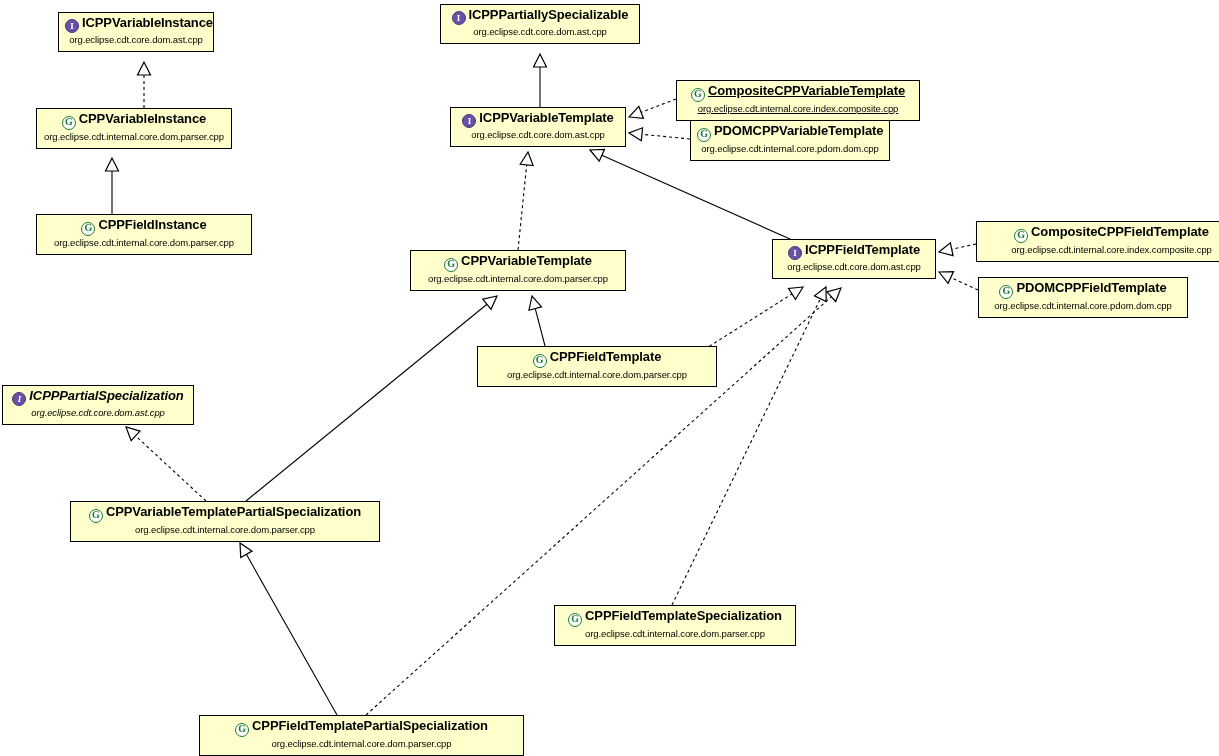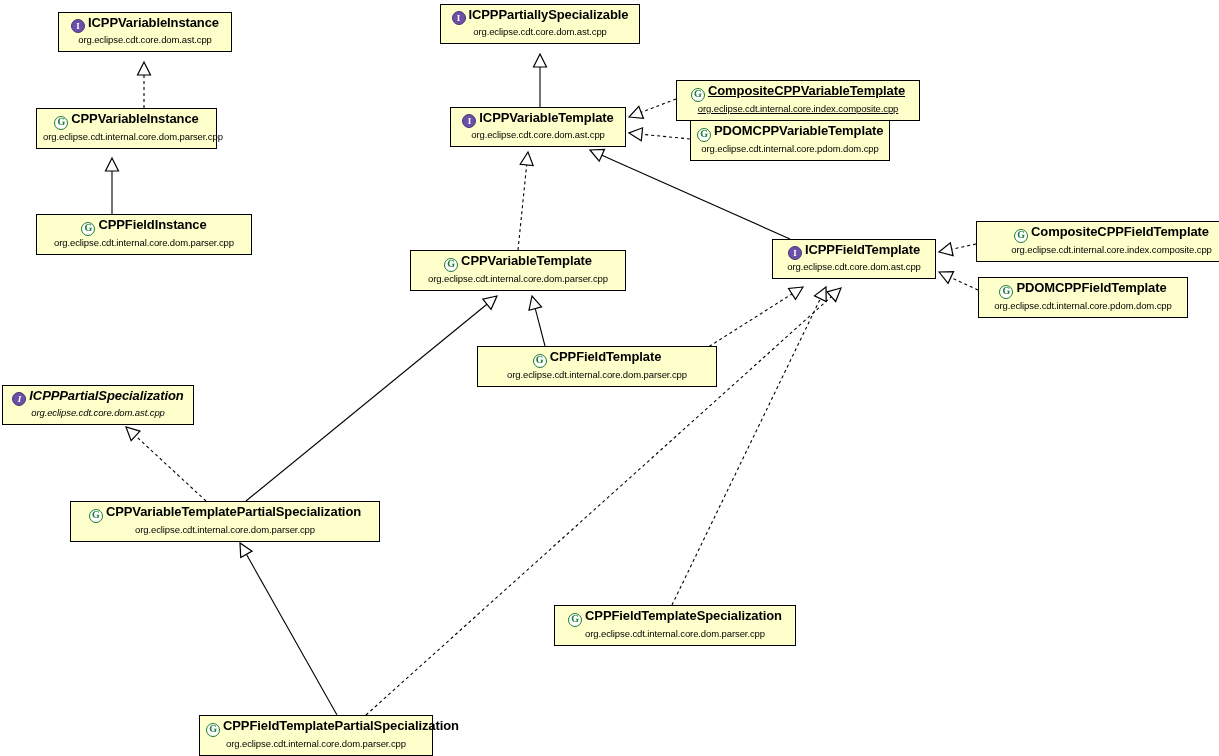--- a/index.html
+++ b/index.html
@@ -141,25 +141,25 @@
       <g>
         <polyline points="337,715 246.38589482830616,554.3234423759656" fill="none" stroke="#000000" stroke-width="1.1"></polyline>
         <polygon points="240,543 240.7241736403234,557.5163897901186 252.04761601628894,551.1304949618125" fill="#ffffff" stroke="#000000" stroke-width="1.2" stroke-linejoin="miter"></polygon>
       </g>
       <g>
         <polyline points="366,715 831.3321174878297,296.6909175425194" fill="none" stroke="#000000" stroke-width="1.1" stroke-dasharray="3,3"></polyline>
         <polygon points="841,288 826.98665871657,291.85697628643425 835.6775762590894,301.52485879860455" fill="#ffffff" stroke="#000000" stroke-width="1.2" stroke-linejoin="miter"></polygon>
       </g>
     </svg>
   <div id="nodes-layer">
-      <div class="node" style="left: 58px; top: 12px; width: 174px;">
+      <div class="node" style="left: 58px; top: 12px; width: 156px;">
         <span class="node-title"><span class="stereo iface">I</span><span>ICPPVariableInstance</span></span>
         <span class="node-pkg">org.eclipse.cdt.core.dom.ast.cpp</span>
       </div>
-      <div class="node" style="left: 36px; top: 108px; width: 181px;">
+      <div class="node" style="left: 36px; top: 108px; width: 196px;">
         <span class="node-title"><span class="stereo cls">G</span><span>CPPVariableInstance</span></span>
         <span class="node-pkg">org.eclipse.cdt.internal.core.dom.parser.cpp</span>
       </div>
       <div class="node" style="left: 36px; top: 214px; width: 216px;">
         <span class="node-title"><span class="stereo cls">G</span><span>CPPFieldInstance</span></span>
         <span class="node-pkg">org.eclipse.cdt.internal.core.dom.parser.cpp</span>
       </div>
       <div class="node" style="left: 440px; top: 4px; width: 200px;">
         <span class="node-title"><span class="stereo iface">I</span><span>ICPPPartiallySpecializable</span></span>
         <span class="node-pkg">org.eclipse.cdt.core.dom.ast.cpp</span>
@@ -201,18 +201,18 @@
         <span class="node-pkg">org.eclipse.cdt.core.dom.ast.cpp</span>
       </div>
       <div class="node" style="left: 70px; top: 501px; width: 310px;">
         <span class="node-title"><span class="stereo cls">G</span><span>CPPVariableTemplatePartialSpecialization</span></span>
         <span class="node-pkg">org.eclipse.cdt.internal.core.dom.parser.cpp</span>
       </div>
       <div class="node" style="left: 554px; top: 605px; width: 242px;">
         <span class="node-title"><span class="stereo cls">G</span><span>CPPFieldTemplateSpecialization</span></span>
         <span class="node-pkg">org.eclipse.cdt.internal.core.dom.parser.cpp</span>
       </div>
-      <div class="node" style="left: 199px; top: 715px; width: 234px;">
+      <div class="node" style="left: 199px; top: 715px; width: 325px;">
         <span class="node-title"><span class="stereo cls">G</span><span>CPPFieldTemplatePartialSpecialization</span></span>
         <span class="node-pkg">org.eclipse.cdt.internal.core.dom.parser.cpp</span>
       </div>
     </div>
 </div>
 
 </body></html>

